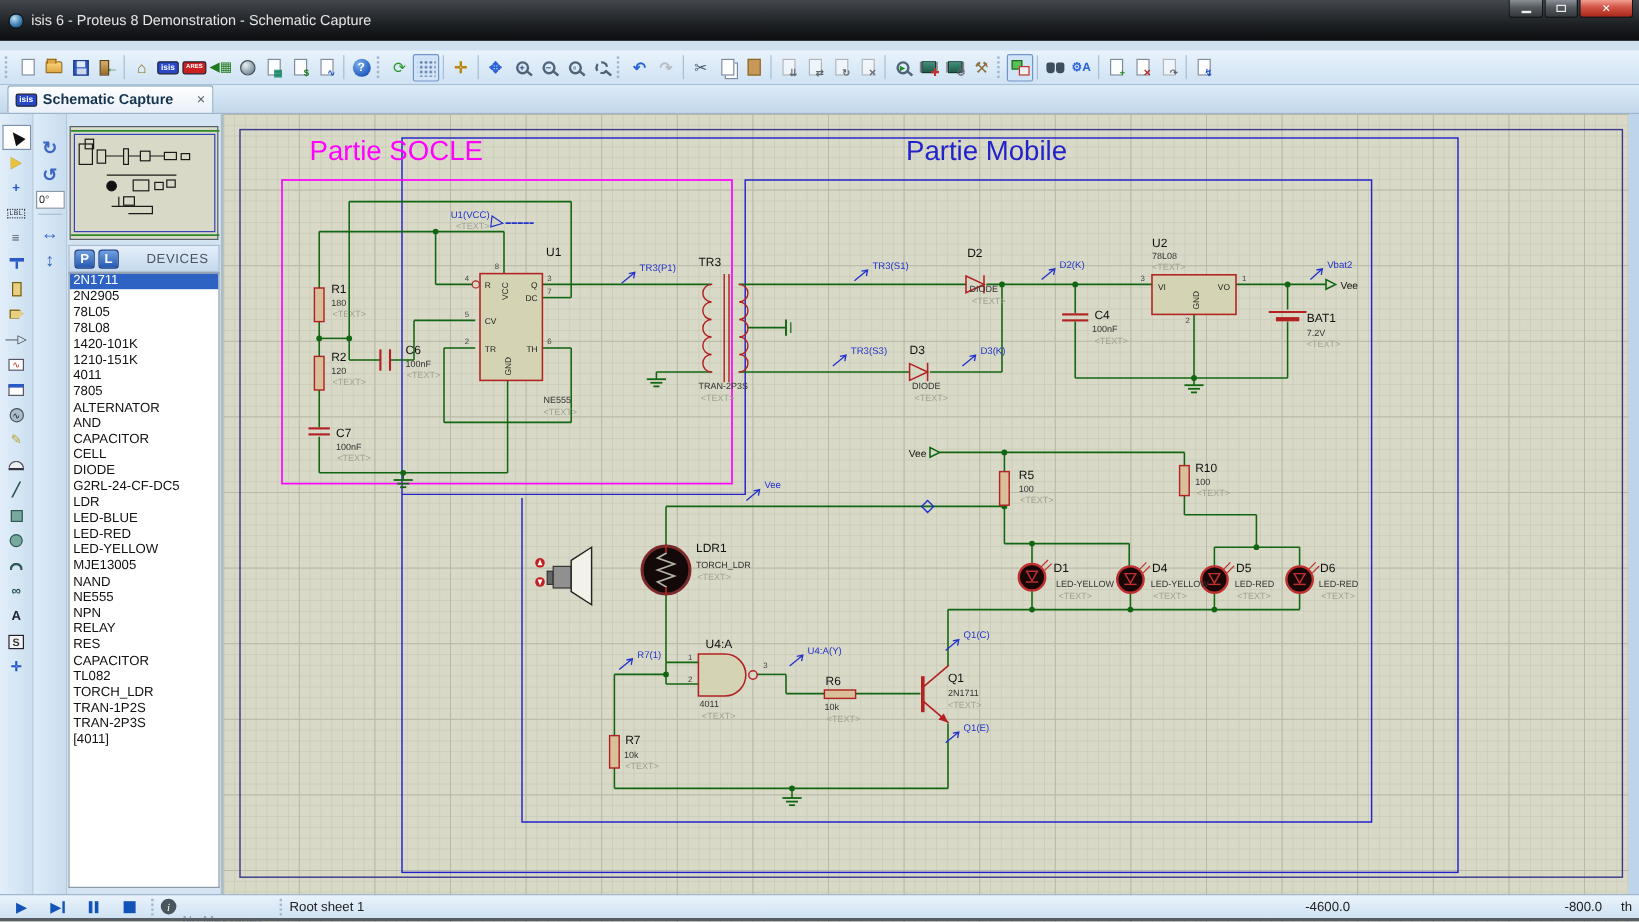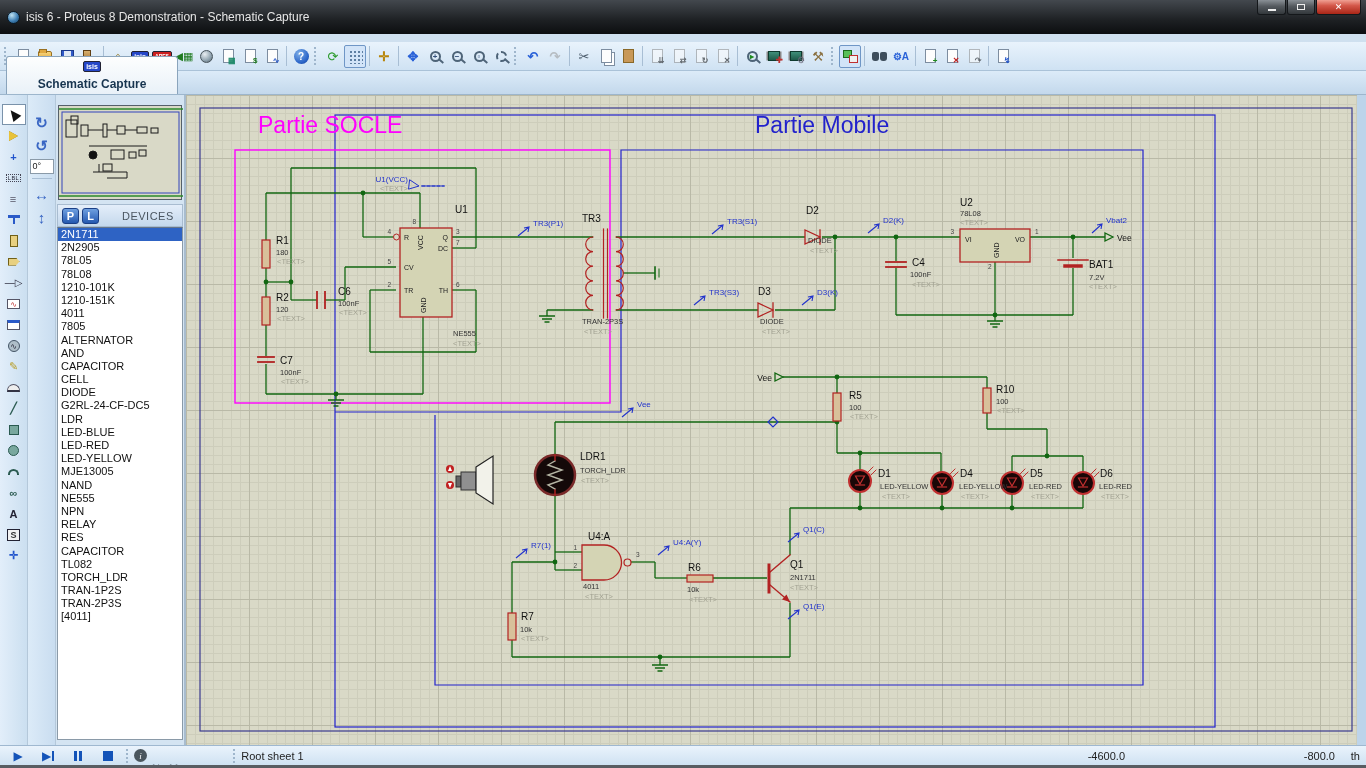--- a/index.html
+++ b/index.html
@@ -62,23 +62,23 @@
   .ic-auto { width:15px; height:13px; position:relative; }
   .ic-auto:before { content:""; position:absolute; left:0; top:0; width:7px; height:6px; background:#59c059; border:1px solid #1d6a1d; }
   .ic-auto:after { content:""; position:absolute; right:0; bottom:0; width:7px; height:6px; background:#f0f0f0; border:1px solid #c03030; }
   .ic-bino { width:15px; height:9px; position:relative; }
   .ic-bino:before,.ic-bino:after { content:""; position:absolute; top:0; width:7px; height:9px; background:#3e4e5c; border-radius:2px 2px 3px 3px; }
   .ic-bino:before{ left:0; } .ic-bino:after{ right:0; }
 
   
   .tabbar { position:absolute; left:0; top:71px; width:1366px; height:24px;
     background:linear-gradient(#dcebf8,#c3d8ec); border-bottom:1px solid #9db6cc; }
-  .tab { position:absolute; left:6px; bottom:0; width:172px; height:38px;
+  .tab { position:absolute; left:6px; bottom:0; width:172px; height:23px;
     background:linear-gradient(#fdfefe,#e9f1f8); border:1px solid #8aa4bc; border-bottom:none;
-    border-radius:3px 3px 0 0; display:flex; align-items:center; padding:4px 6px; gap:5px;flex-direction:column; }
+    border-radius:3px 3px 0 0; display:flex; align-items:center; padding:4px 6px; gap:5px; }
   .tab-label { font-size:12px; font-weight:bold; color:#17344f; white-space:nowrap; }
   .tab-close { margin-left:auto; color:#55606a; font-size:12px; line-height:12px; }
 
   
   .main { position:absolute; left:0; top:95px; width:1366px; height:650px; display:flex; }
   .modebar { width:28px; height:100%; background:linear-gradient(90deg,#e2eefa,#cbdff0); border-right:1px solid #b4c8da; }
   .mode { width:24px; height:21px; margin:0 auto; display:flex; align-items:center; justify-content:center; font-size:11px; color:#333; }
   .mode.active { background:#fff; border:1px solid #7a92aa; }
   .cursor-tri { width:0; height:0; border-left:5px solid transparent; border-right:5px solid transparent; border-bottom:11px solid #111; transform:rotate(-38deg); }
   .comp-arrow { width:0; height:0; border-top:5px solid transparent; border-bottom:5px solid transparent; border-left:9px solid #e8c23a; filter:drop-shadow(0 0 0.5px #806810); }
@@ -462,21 +462,21 @@
       <div class="devhead">
         <div class="pl-btn">P</div>
         <div class="pl-btn">L</div>
         <span class="devhead-label">DEVICES</span>
       </div>
       <div class="devlist" id="devlist">
           <div class="devitem selected">2N1711</div>
           <div class="devitem">2N2905</div>
           <div class="devitem">78L05</div>
           <div class="devitem">78L08</div>
-          <div class="devitem">1210-101K</div>
+          <div class="devitem">1420-101K</div>
           <div class="devitem">1210-151K</div>
           <div class="devitem">4011</div>
           <div class="devitem">7805</div>
           <div class="devitem">ALTERNATOR</div>
           <div class="devitem">AND</div>
           <div class="devitem">CAPACITOR</div>
           <div class="devitem">CELL</div>
           <div class="devitem">DIODE</div>
           <div class="devitem">G2RL-24-CF-DC5</div>
           <div class="devitem">LDR</div>

